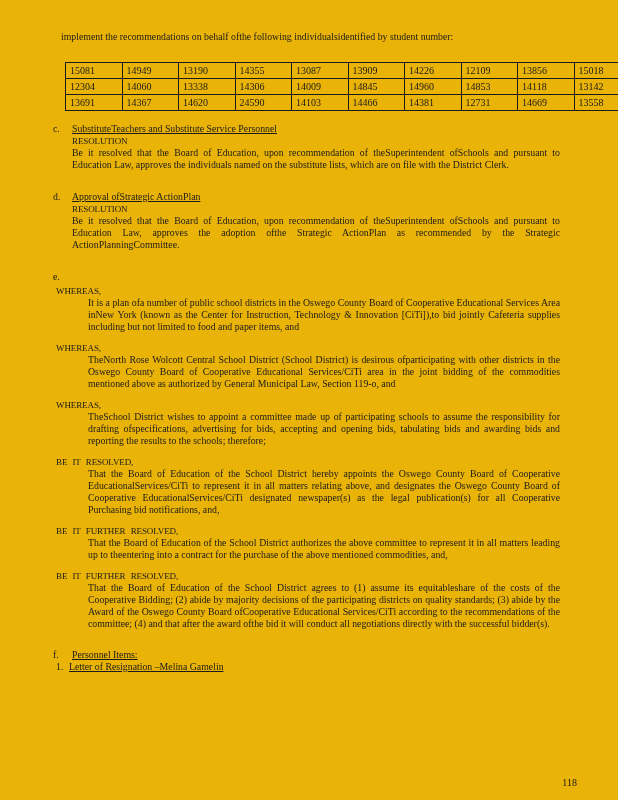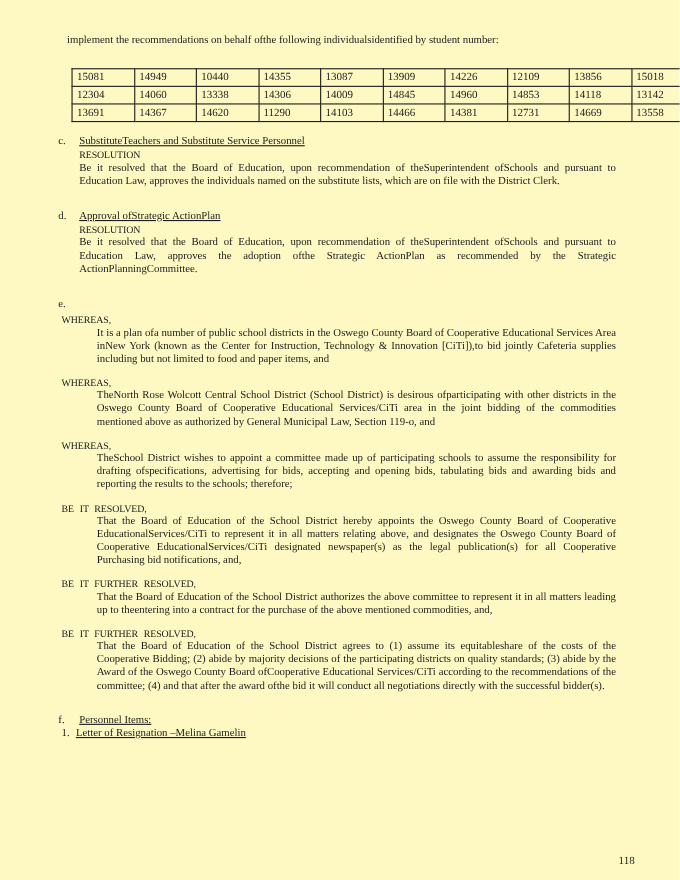--- a/index.html
+++ b/index.html
@@ -1,19 +1,19 @@
 <!DOCTYPE html>
 <html><head>
 <meta charset="utf-8">
 <style>
   html,body { margin:0; padding:0; background:#ffffff; }
   .page {
     position:relative;
     width:618px; height:800px;
-    background:#fef9c3;
+    background:#eab308;
     font-family:"Liberation Serif", serif;
     font-size:9.8px; line-height:12px;
     color:#1b1b1b;
     overflow:hidden;
     box-sizing:border-box;
   }
   .content { padding:31px 58px 0 40px; }
   p { margin:0; }
   .intro { margin-left:21px; }
   .u { text-decoration:underline; text-underline-offset:1px; }
@@ -64,21 +64,21 @@
 <div class="page">
   <div class="content">
 
     <p class="intro">implement the recommendations on behalf ofthe following individualsidentified by student number:</p>
 
     <table class="numtable">
       <tbody>
           <tr>
             <td>15081</td>
             <td>14949</td>
-            <td>10440</td>
+            <td>13190</td>
             <td>14355</td>
             <td>13087</td>
             <td>13909</td>
             <td>14226</td>
             <td>12109</td>
             <td>13856</td>
             <td>15018</td>
           </tr>
           <tr>
             <td>12304</td>
@@ -89,21 +89,21 @@
             <td>14845</td>
             <td>14960</td>
             <td>14853</td>
             <td>14118</td>
             <td>13142</td>
           </tr>
           <tr>
             <td>13691</td>
             <td>14367</td>
             <td>14620</td>
-            <td>11290</td>
+            <td>24590</td>
             <td>14103</td>
             <td>14466</td>
             <td>14381</td>
             <td>12731</td>
             <td>14669</td>
             <td>13558</td>
           </tr>
         </tbody>
     </table>
 

